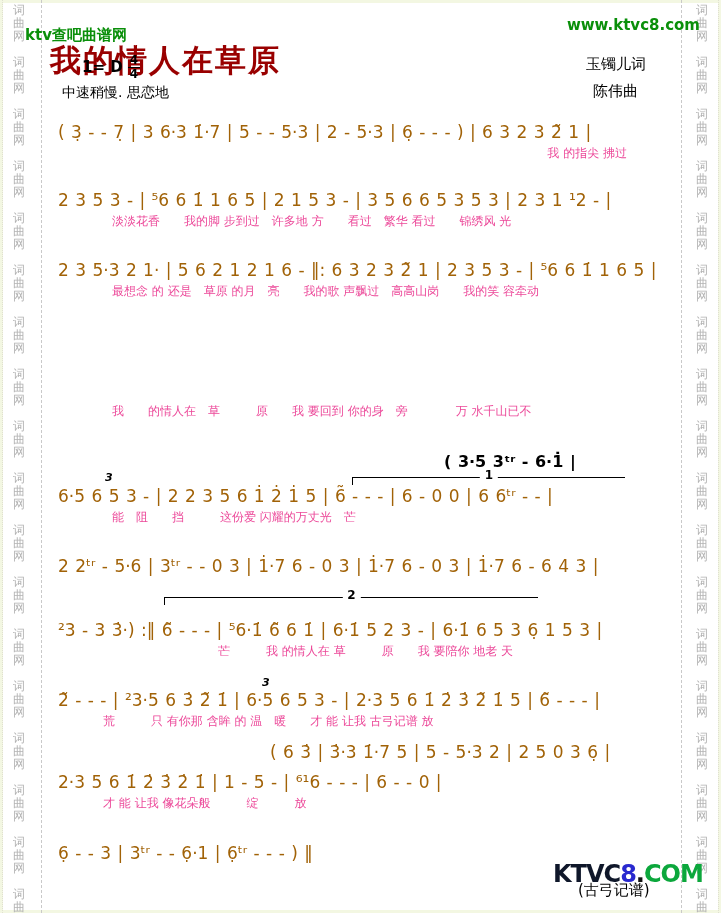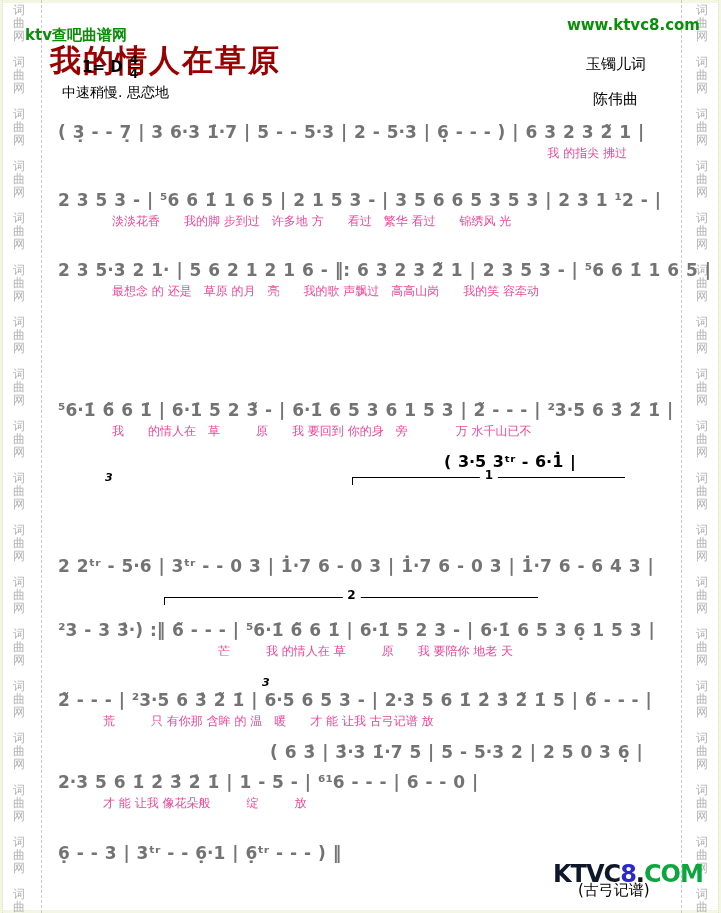--- a/index.html
+++ b/index.html
@@ -20,25 +20,25 @@
   .title{position:absolute;left:50px;right:50px;top:40px;margin:0;
          font-size:31px;font-weight:bold;color:#990000;letter-spacing:2px;white-space:nowrap;}
   .keysig{position:absolute;left:82px;top:54px;font-size:15px;font-weight:bold;white-space:nowrap;}
   .frac{display:inline-flex;flex-direction:column;align-items:center;vertical-align:middle;
         font-size:12px;font-weight:bold;line-height:1.05;margin-left:5px;}
   .frac .top{border-bottom:1px solid #000;padding:0 2px;}
   .tempo{position:absolute;left:62px;top:84px;font-size:14px;white-space:nowrap;}
   .subtitle{position:absolute;left:50px;right:50px;top:86px;text-align:center;font-size:14px;white-space:nowrap;}
   .credit{position:absolute;font-size:15px;white-space:nowrap;}
   .credit.lyr{left:586px;top:55px;}
-  .credit.cmp{left:593px;top:82px;margin-top:8px;}
+  .credit.cmp{left:593px;top:82px;}
   
   .sys{position:absolute;left:50px;width:622px;}
-  .notes{font-size:17px;font-weight:bold;letter-spacing:0;word-spacing:1px;
-         white-space:nowrap;padding-left:8px;color:#737373;}
+  .notes{font-size:17px;font-weight:normal;letter-spacing:0;word-spacing:1px;
+         white-space:nowrap;padding-left:8px;color:#a16207;}
   .notes.ind{padding-left:220px;}
   .lyrics{font-size:12px;margin-top:3px;padding-left:14px;white-space:nowrap;color:#ec4899;margin-left:48px;}
   .lyrics.right{text-align:right;padding-right:45px;padding-left:0;}
   .lyrics.ind{padding-left:120px;}
   .lyrics.sm{padding-left:5px;}
   
   .pickup{position:absolute;left:444px;top:452px;font-size:16px;font-weight:bold;
           word-spacing:1px;white-space:nowrap;}
   .volta{position:absolute;height:7px;border-top:1px solid #000;border-left:1px solid #000;}
   .volta.v1{left:352px;top:477px;width:272px;}
@@ -232,30 +232,33 @@
     <div class="lyrics">淡淡花香　　我的脚 步到过　许多地 方　　看过　繁华 看过　　锦绣风 光</div>
   </div>
 
   <div class="sys" style="top:260px">
     <div class="notes">2 3 5·3 2 1· | 5 6 2 1 2 1 6 - ‖: 6 3 2 3 2̃ 1 | 2 3 5 3 - | ⁵6 6 1̇ 1 6 5 |</div>
     <div class="lyrics">最想念 的 还是　草原 的月　亮　　我的歌 声飘过　高高山岗　　我的笑 容牵动</div>
   </div>
 
 
   <div class="sys" style="top:400px">
-    <div class="notes">⁵6·1̇ 6̃ 6 1̇ | 6·1̇ 5 2 3̃ - | 6·1̇ 6 5 3 6 1 5 3 | 2̃ - - - | ²3·5 6 3̇ 2̃ 1̇ |</div>
     <div class="lyrics">我　　的情人在　草　　　原　　我 要回到 你的身　旁　　　　万 水千山已不</div>
   </div>
 
   <div class="pickup">( 3·5 3ᵗʳ - 6·1̇ |</div>
   <div class="volta v1">
     <span>1</span>
   </div>
   <div class="triplet t6">3</div>
 
+  <div class="sys" style="top:486px">
+    <div class="notes">6·5 6 5 3 - | 2 2 3 5 6 1̇ 2̇ 1̇ 5 | 6̃ - - - | 6 - 0 0 | 6 6ᵗʳ - - |</div>
+    <div class="lyrics">能　阻　　挡　　　这份爱 闪耀的万丈光　芒</div>
+  </div>
 
   <div class="sys" style="top:556px">
     <div class="notes">2 2ᵗʳ - 5·6 | 3ᵗʳ - - 0 3 | 1̇·7 6 - 0 3 | 1̇·7 6 - 0 3 | 1̇·7 6 - 6 4 3 |</div>
   </div>
 
   <div class="volta v2">
     <span>2</span>
   </div>
 
   <div class="sys" style="top:620px">

